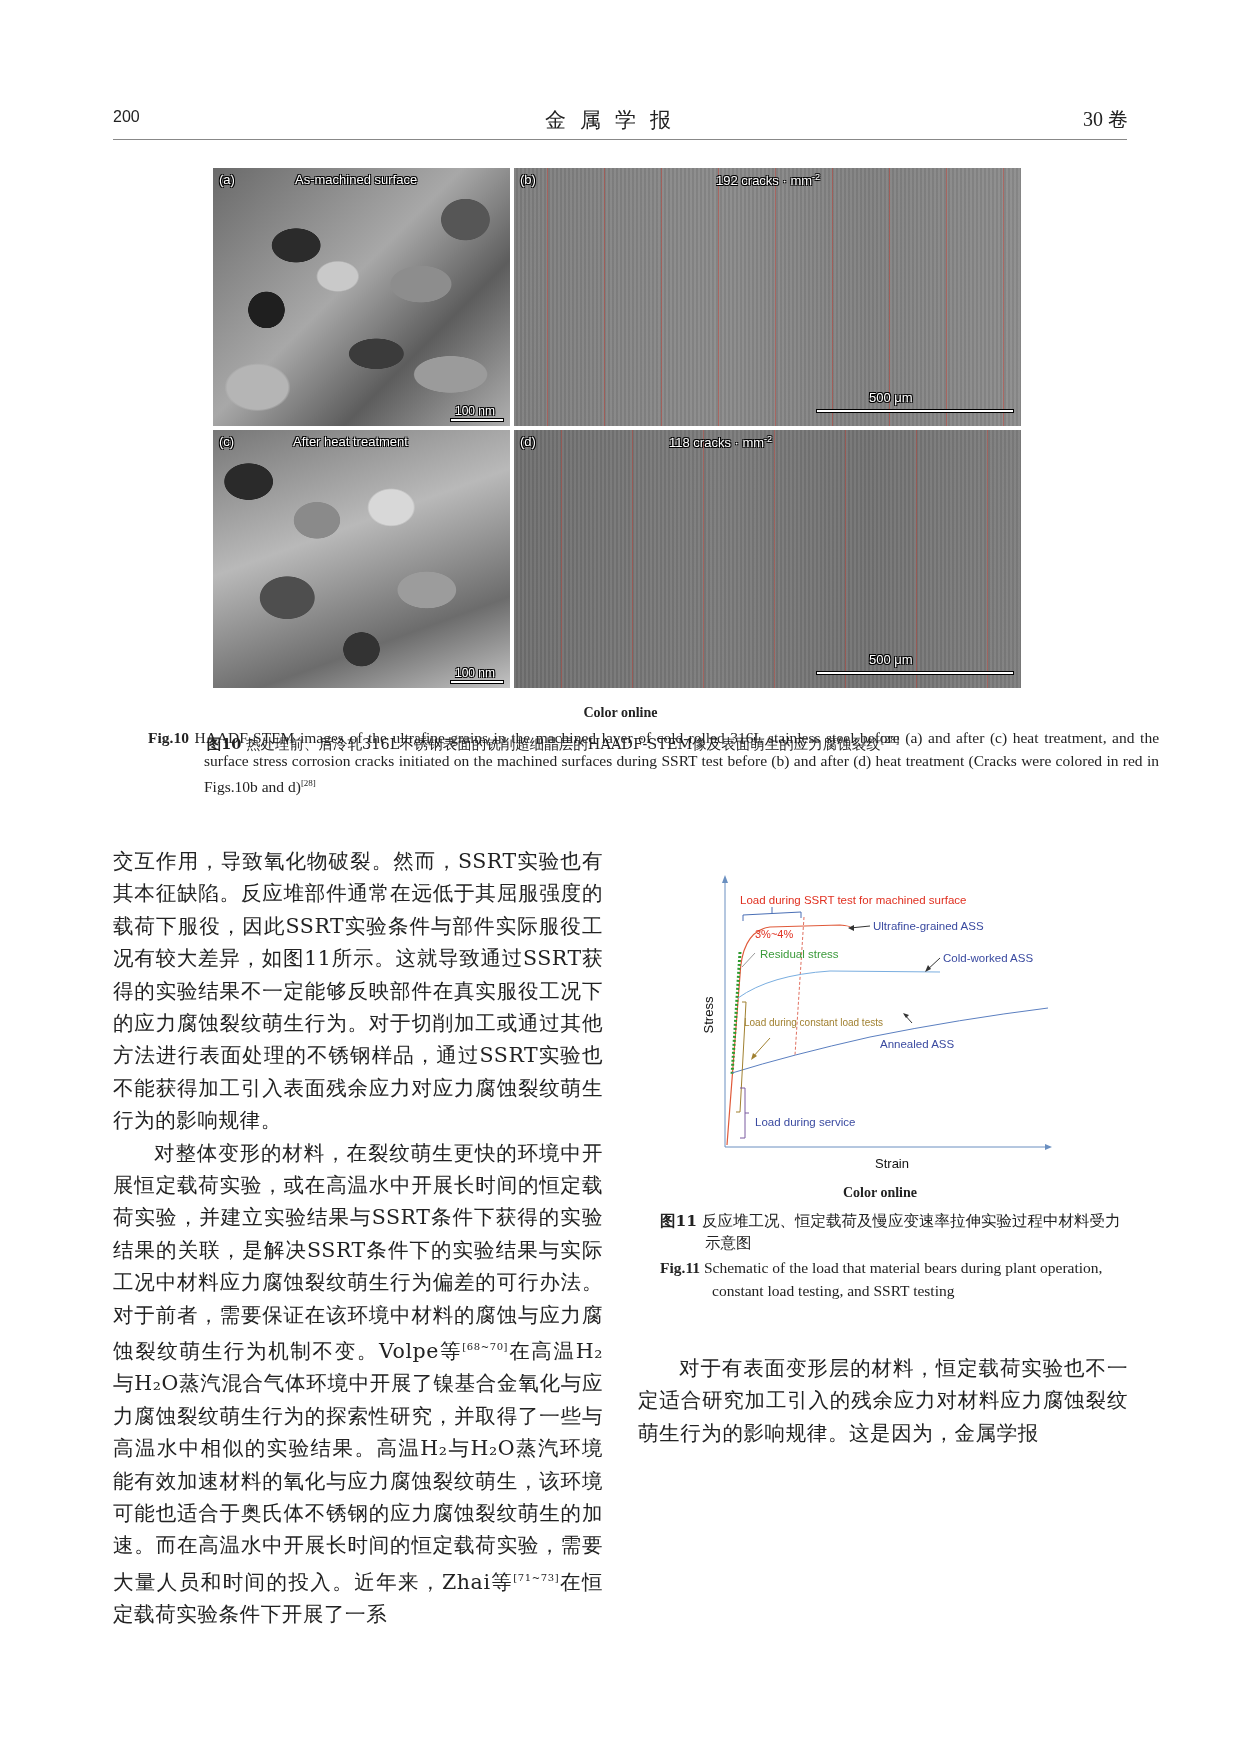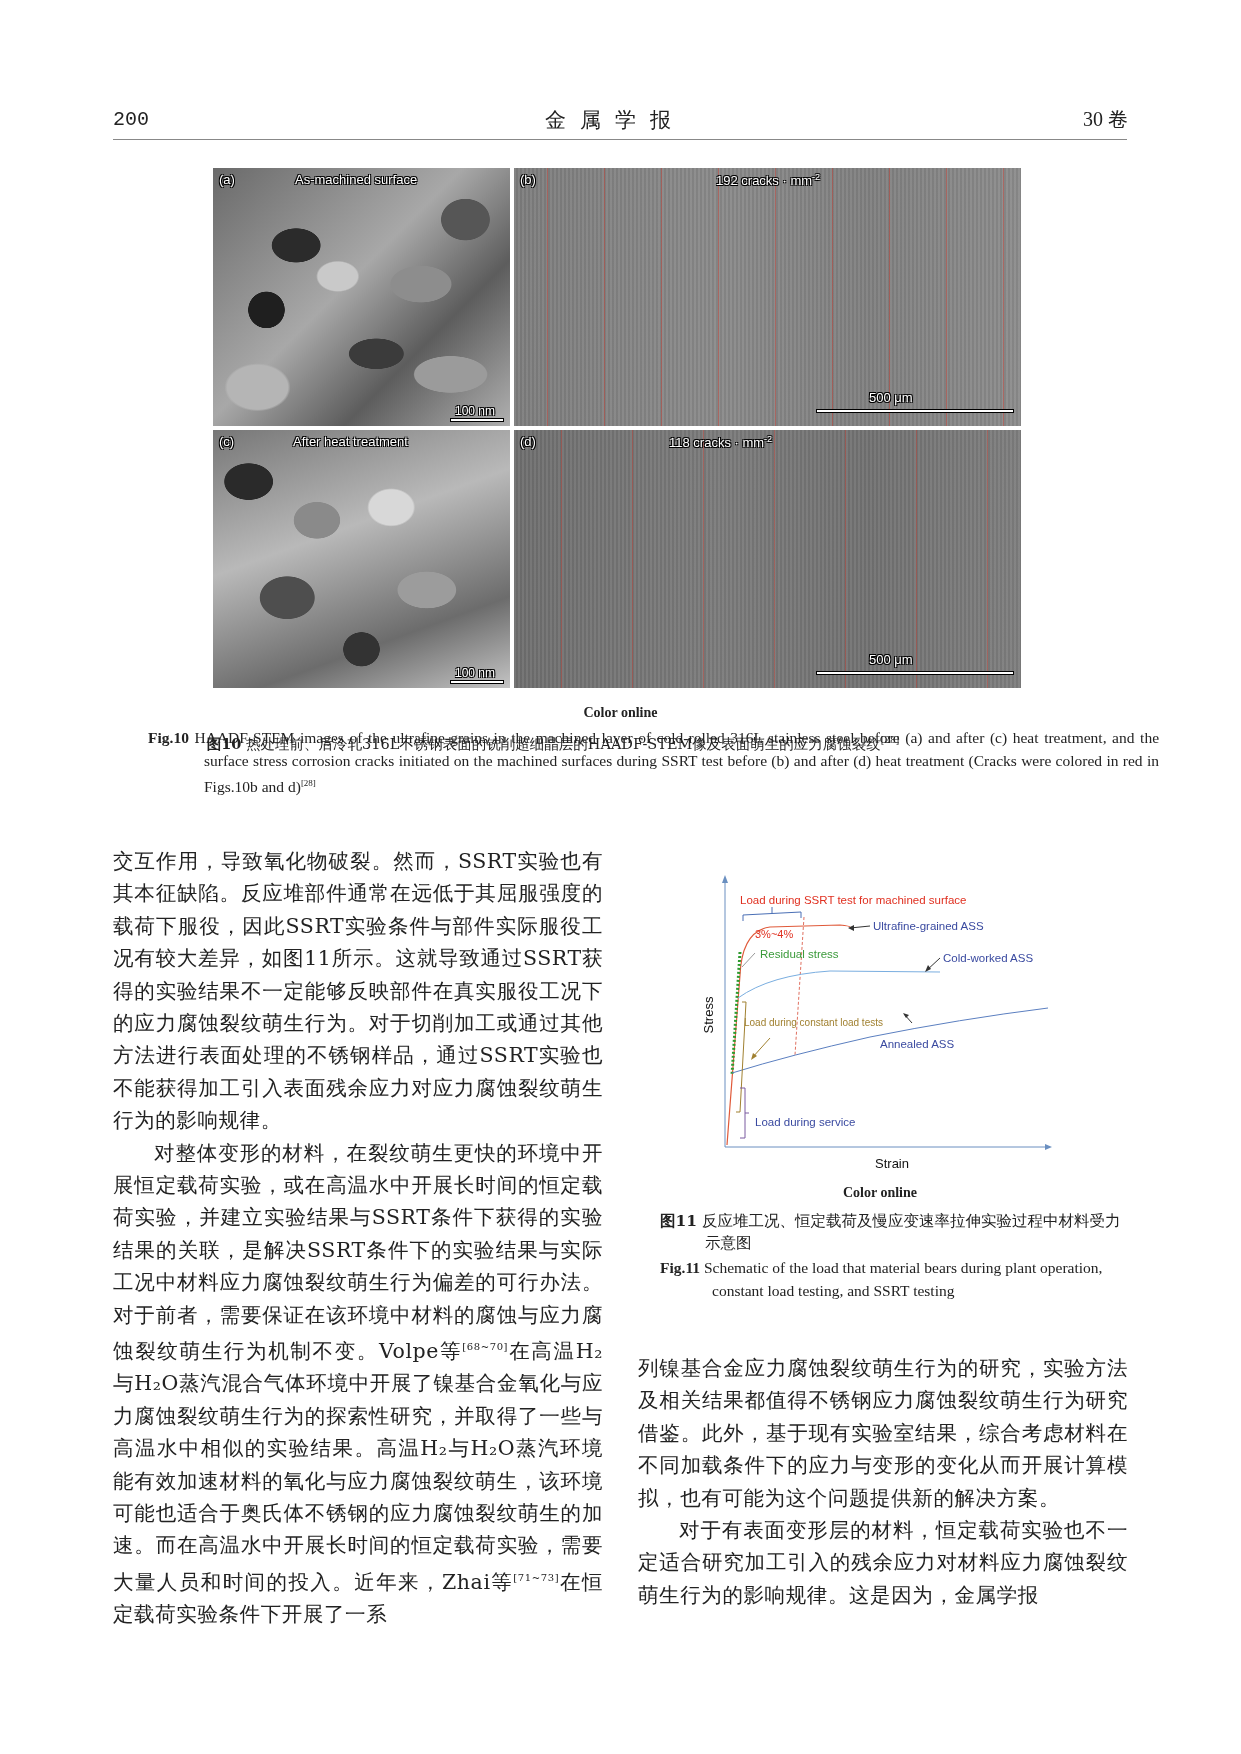--- a/index.html
+++ b/index.html
@@ -1,21 +1,21 @@
 <!DOCTYPE html>
 <html><head>
 <meta charset="utf-8">
 <style>
   html, body { margin:0; padding:0; }
   body { width:1241px; height:1754px; background:#ffffff; position:relative; overflow:hidden;
          font-family:"DejaVu Serif","Liberation Serif",serif; color:#222; }
   .abs { position:absolute; }
 
   
-  .hdr-num { left:113px; top:108px; font-size:20px; font-family:Liberation Mono, monospace; }
+  .hdr-num { left:113px; top:108px; font-size:16px; font-family:Liberation Sans, sans-serif; }
   .hdr-title { left:545px; top:106px; font-size:21px; letter-spacing:14px; }
   .hdr-vol { right:113px; top:106px; font-size:20px; font-family:"Liberation Serif",serif; }
   .hdr-rule { left:113px; top:139px; width:1014px; height:1px; background:#888; }
 
   
   .panel { position:absolute; overflow:hidden; }
   .panel-stem { background:
       radial-gradient(ellipse 40px 28px at 28% 30%, #2b2b2b 0 60%, transparent 62%),
       radial-gradient(ellipse 45px 25px at 55% 72%, #3b3b3b 0 60%, transparent 62%),
       radial-gradient(ellipse 30px 30px at 18% 55%, #1f1f1f 0 60%, transparent 62%),
@@ -162,15 +162,14 @@
 
 <div class="abs color-online" style="left:700px;width:360px;text-align:center;top:1185px;">Color online</div>
 <div class="abs cap-cn" style="left:660px;width:430px;top:1210px;font-size:15.5px;line-height:22px;padding-left:45px;text-indent:-45px;">
   <b>图11</b>&nbsp;<span>反应堆工况、恒定载荷及慢应变速率拉伸实验过程中材料受力示意图</span>
 </div>
 <div class="abs cap-en" style="left:660px;width:430px;top:1256px;padding-left:52px;text-indent:-52px;">
   <b>Fig.11</b>&nbsp;<span>Schematic of the load that material bears during plant operation, constant load testing, and SSRT testing</span>
 </div>
 
 <div class="abs body-col" style="left:638px;top:1352px;width:490px;">
-  <p>列镍基合金应力腐蚀裂纹萌生行为的研究，实验方法及相关结果都值得不锈钢应力腐蚀裂纹萌生行为研究借鉴。此外，基于现有实验室结果，综合考虑材料在不同加载条件下的应力与变形的变化从而开展计算模拟，也有可能为这个问题提供新的解决方案。</p>
   <p class="indent">对于有表面变形层的材料，恒定载荷实验也不一定适合研究加工引入的残余应力对材料应力腐蚀裂纹萌生行为的影响规律。这是因为，金属学报</p>
 </div>
 
 </body></html>

